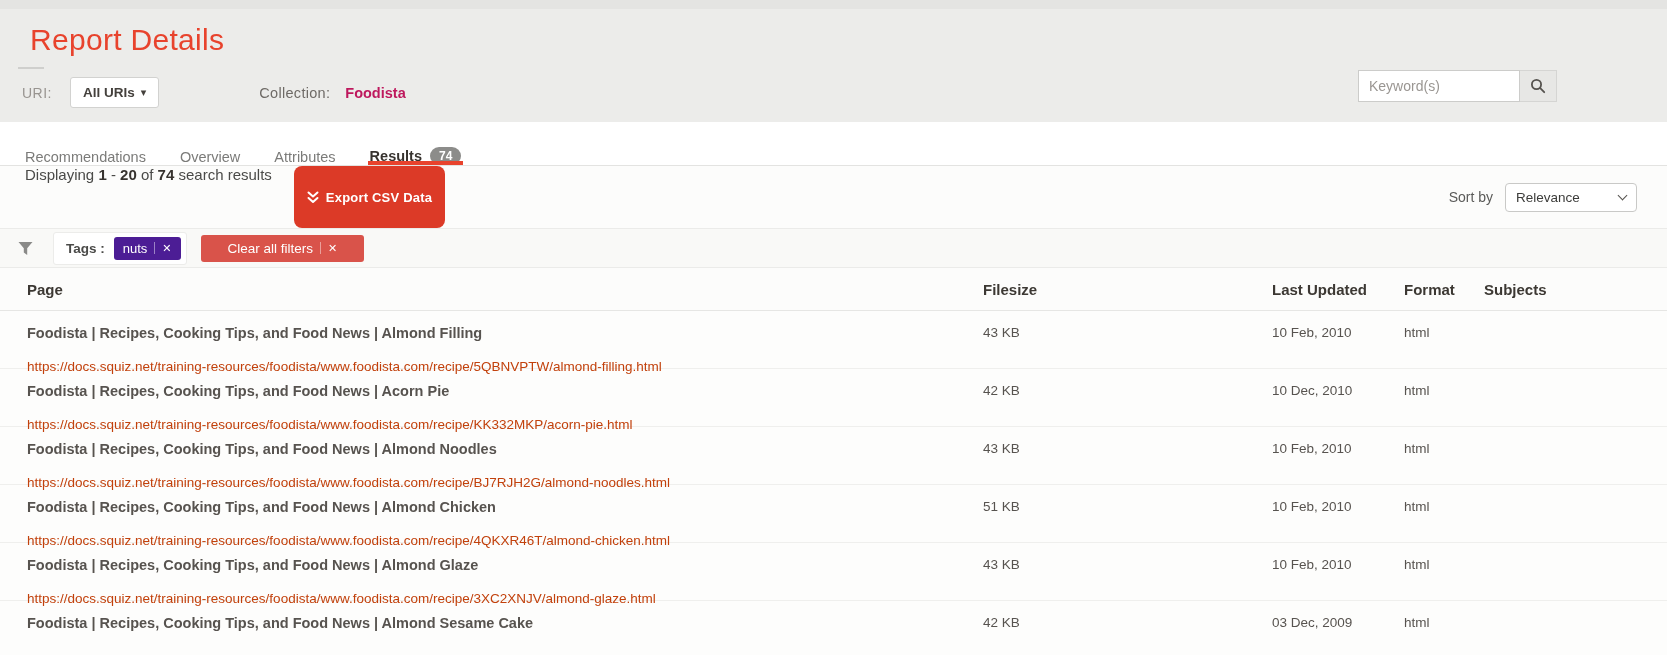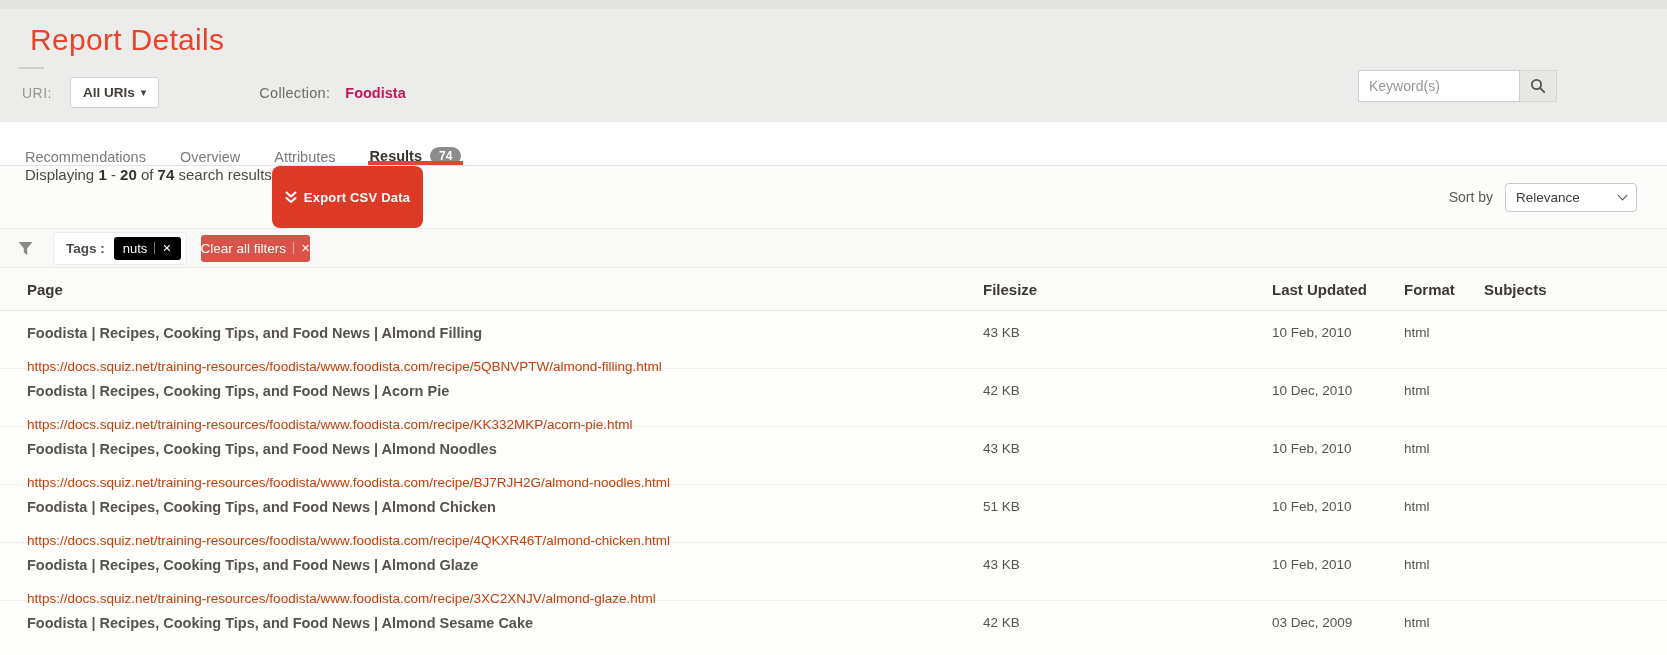--- a/index.html
+++ b/index.html
@@ -61,21 +61,21 @@
   }
 
   
   .results-bar {
     height: 63px; display: flex; 
     padding: 0 30px 0 25px; border-bottom: 1px solid #ebebe9; background: #fcfcfb;
   }
   .displaying { font-size: 15px; color: #4a4a48; }
   .displaying b { color: #37332f; }
   .export-btn {
-    background: #dc3a27; color: #fff; border: none; cursor: pointer;
+    margin-left: 22px; background: #dc3a27; color: #fff; border: none; cursor: pointer;
     font-family: inherit; font-size: 13px; font-weight: 700; letter-spacing: 0.2px;
     padding: 8px 13px; border-radius: 8px; display: inline-flex; align-items: center; gap: 7px;
   }
   .sort-wrap { margin-left: auto; display: flex; align-items: center; gap: 12px; }
   .sort-label { font-size: 14px; color: #5a5a58; }
   .sort-select {
     width: 132px; height: 29px; background: #fff; border: 1px solid #c9c9c7; border-radius: 4px;
     display: flex; align-items: center; padding: 0 10px; font-size: 13.5px; color: #3c3c3a;
     cursor: pointer; position: relative;
   }
@@ -91,22 +91,22 @@
     margin-left: 20px; background: #fff; border: 1px solid #ececea; border-radius: 3px;
     display: flex; align-items: center; gap: 9px; padding: 4px 5px 4px 12px;
   }
   .tags-label { font-size: 13.5px; font-weight: 700; color: #4a4a48; }
   .pill {
     display: inline-flex; align-items: center; gap: 7px; color: #fff;
     border-radius: 3px; padding: 4px 9px; font-size: 13px; cursor: pointer;
   }
   .pill .pill-div { width: 0; height: 12px; border-left: 1px solid rgba(255,255,255,0.45); }
   .pill .pill-x { font-size: 11px; font-weight: 700; }
-  .pill-tag { background: #000000; }
-  .pill-clear { background: #d9534a; margin-left: 14px; font-size: 13.5px; padding: 6px 0; }
+  .pill-tag { background: #4c1d95; }
+  .pill-clear { background: #d9534a; margin-left: 14px; font-size: 13.5px; padding: 6px 27px; }
 
   
   .thead {
     display: grid; grid-template-columns: 956px 289px 132px 80px 1fr;
     padding-left: 27px; height: 43px; align-items: center;
     background: #fcfcfb; border-bottom: 1px solid #e6e6e4;
     font-size: 15px; font-weight: 700; color: #3c3833;
   }
   .trow {
     display: grid; grid-template-columns: 956px 289px 132px 80px 1fr;

